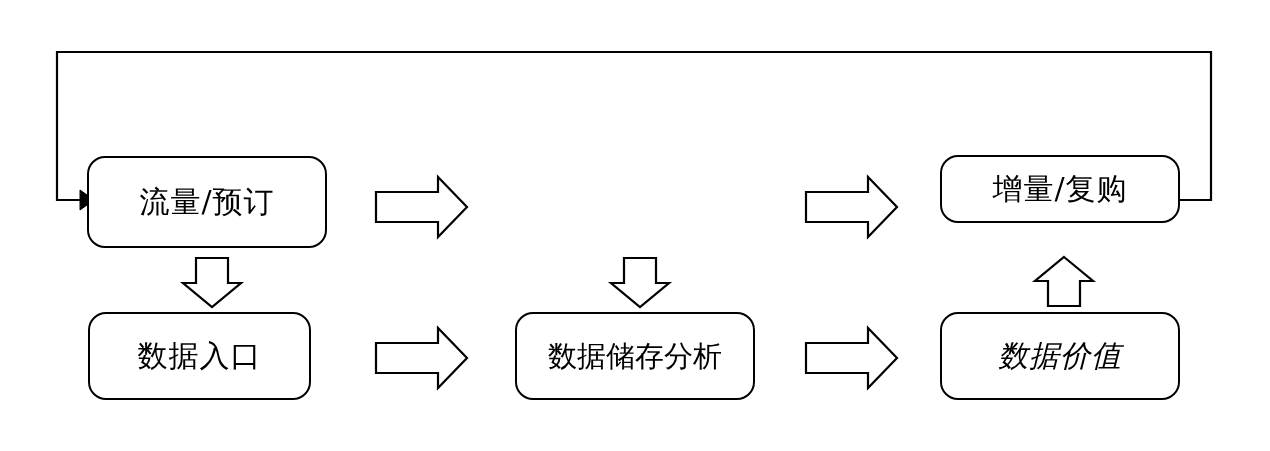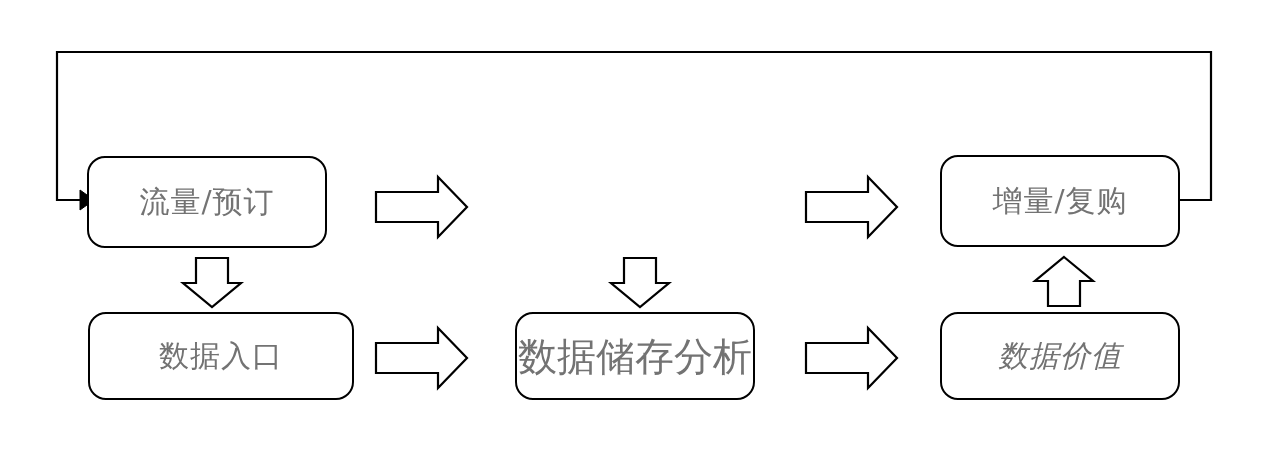--- a/index.html
+++ b/index.html
@@ -31,27 +31,27 @@
     border-radius: 18px;
     background: #ffffff;
     display: flex;
     align-items: center;
     justify-content: center;
   }
   .node-label {
     font-family: "DejaVu Serif", "Liberation Serif", serif;
     font-size: 30px;
     line-height: 1;
-    color: #737373;
+    color: #000000;
     letter-spacing: 1px;
     white-space: nowrap;
     user-select: none;
   }
   .node-label.compact {
-    font-size: 39px;
+    font-size: 29px;
     letter-spacing: 0px;
   }
 </style>
 </head>
 <body>
 
 <div id="diagram-root">
 
   <svg id="diagram-svg" viewBox="0 0 1270 451" xmlns="http://www.w3.org/2000/svg">
 
@@ -73,25 +73,25 @@
     <polygon points="624,258 656,258 656,283 669,283 640,307 611,283 624,283" fill="#ffffff" stroke="#000000" stroke-width="2.2" stroke-linejoin="miter"></polygon>
 
     <polygon points="1064,257 1093,281 1080,281 1080,306 1048,306 1048,281 1035,281" fill="#ffffff" stroke="#000000" stroke-width="2.2" stroke-linejoin="miter"></polygon>
   </svg>
 
   <div class="node-box" style="left:87px; top:156px; width:240px; height:92px;">
     <span class="node-label">流量/预订</span>
   </div>
 
 
-  <div class="node-box" style="left:940px; top:155px; width:240px; height:92px;">
+  <div class="node-box" style="left:940px; top:155px; width:240px; height:68px;">
     <span class="node-label">增量/复购</span>
   </div>
 
-  <div class="node-box" style="left:88px; top:312px; width:266px; height:88px;">
+  <div class="node-box" style="left:88px; top:312px; width:223px; height:88px;">
     <span class="node-label">数据入口</span>
   </div>
 
   <div class="node-box" style="left:515px; top:312px; width:240px; height:88px;">
     <span class="node-label compact">数据储存分析</span>
   </div>
 
   <div class="node-box" style="left:940px; top:312px; width:240px; height:88px;font-style:italic;">
     <span class="node-label">数据价值</span>
   </div>

